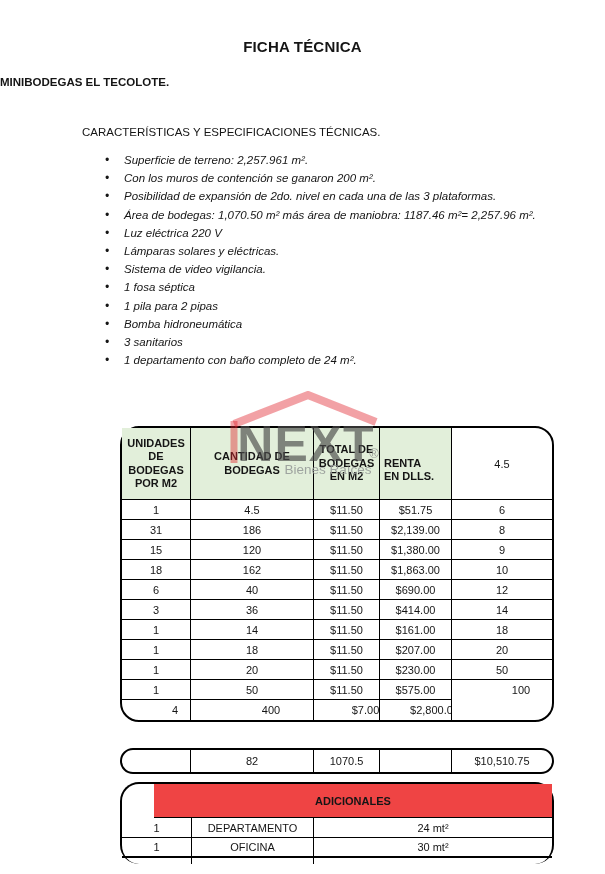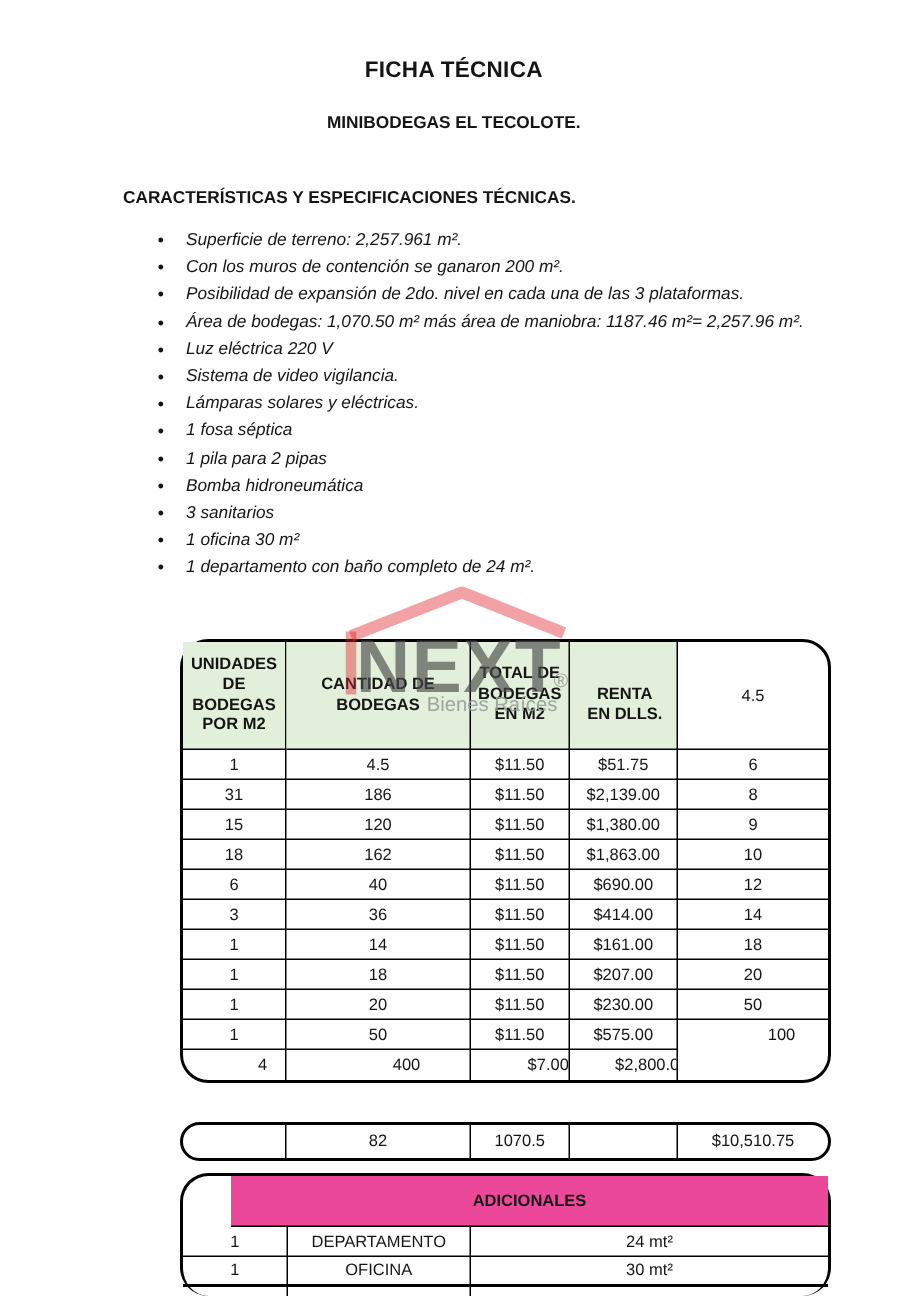--- a/index.html
+++ b/index.html
@@ -4,83 +4,82 @@
 <style>
   * { margin:0; padding:0; box-sizing:border-box; }
   html,body { background:#ffffff; }
   body { width:605px; height:874px; overflow:hidden;
          font-family:"Liberation Sans", sans-serif; color:#151515; }
   #page { position:relative; width:605px; height:874px; background:#fff; }
 
   .doc-title { position:absolute; top:38px; left:0; width:605px;
                text-align:center; font-size:15px; font-weight:bold; letter-spacing:.2px; }
   .doc-subtitle { position:absolute; top:76px; left:0; width:605px;
-                  text-align:center; font-size:11.5px; font-weight:bold; }
+                  text-align:left; font-size:11.5px; font-weight:bold; }
   .section-heading { position:absolute; top:126px; left:82px;
-                     font-size:11.5px; font-weight:bold; }
+                     font-size:11.5px; font-weight:normal; }
 
   ul.specs { position:absolute; top:151px; left:124px; width:450px; list-style:none;font-style:italic; }
   ul.specs li { position:relative; font-size:11.5px; line-height:18.2px; white-space:nowrap; }
   ul.specs li::before { content:"•"; position:absolute; left:-19px; top:0; font-size:12px; }
 
   
   .watermark { position:absolute; top:391px; left:224px; width:162px; height:92px; z-index:5; pointer-events:none; }
 
   
   .grid { position:absolute; display:grid; background:#fff0; font-size:11px; z-index:1;border-radius:19px; }
   .grid .cell { border-right:1px solid #000; border-bottom:1px solid #000;
                 display:flex; align-items:center; justify-content:center;
                 text-align:center; overflow:hidden; }
   .pricing { left:120px; top:426px; border:2px solid #000;
              grid-template-columns:69px 123px 66px 72px 100px;
              grid-template-rows:72px repeat(11, 20px); }
   .pricing .cell:nth-child(5n) { border-right:none; }
   .pricing .cell:nth-last-child(-n+5) { border-bottom:none;padding-left:38px; }
   .pricing .hd { background:#e2efda; font-weight:bold; line-height:13.5px; padding:0 2px; }
-  .pricing .hd.left-wrap { justify-content:flex-start; text-align:center;
+  .pricing .hd.left-wrap { justify-content:flex-start; text-align:left;
                            white-space:pre-wrap; padding-left:4px; }
 
   .totals { left:120px; top:748px; border:2px solid #000;
             grid-template-columns:69px 123px 66px 72px 100px;
             grid-template-rows:22px; }
   .totals .cell { border-bottom:none; }
   .totals .cell:nth-child(5n) { border-right:none; }
 
   .extras { left:120px; top:782px;
             border-left:2px solid #000; border-right:2px solid #000; border-top:2px solid #000;
             grid-template-columns:70px 122px 238px;
             grid-template-rows:34px 20px 20px 6px; }
-  .extras .title-cell { grid-column:1 / -1; background:#ec4899; font-weight:bold;
+  .extras .title-cell { grid-column:1 / -1; background:#ef4444; font-weight:bold;
                         border-bottom:1px solid #000; display:flex; align-items:center; justify-content:center;margin-left:32px; }
   .extras .cell.last-col { border-right:none; }
   .extras .cell.row-last { border-bottom:2px solid #000; }
   .extras .cell.stub { border-bottom:none; height:6px; }
 </style>
 </head>
 <body>
 
 <div id="page">
 
   <div class="doc-title">FICHA TÉCNICA</div>
   <div class="doc-subtitle">MINIBODEGAS EL TECOLOTE.</div>
   <div class="section-heading">CARACTERÍSTICAS Y ESPECIFICACIONES TÉCNICAS.</div>
 
   <ul class="specs">
       <li>Superficie de terreno: 2,257.961 m².</li>
       <li>Con los muros de contención se ganaron 200 m².</li>
       <li>Posibilidad de expansión de 2do. nivel en cada una de las 3 plataformas.</li>
       <li>Área de bodegas: 1,070.50 m² más área de maniobra: 1187.46 m²= 2,257.96 m².</li>
       <li>Luz eléctrica 220 V</li>
+      <li>Lámparas solares y eléctricas.</li>
       <li>Sistema de video vigilancia.</li>
-      <li>Lámparas solares y eléctricas.</li>
       <li>1 fosa séptica</li>
       <li>1 pila para 2 pipas</li>
       <li>Bomba hidroneumática</li>
       <li>3 sanitarios</li>
-      <li>1 oficina 30 m²</li>
       <li>1 departamento con baño completo de 24 m².</li>
     </ul>
 
   <svg class="watermark" viewBox="0 0 162 92" xmlns="http://www.w3.org/2000/svg">
     <g>
       <polyline points="10,33 84,4 152,31" fill="none" stroke="#e02028" stroke-opacity="0.42" stroke-width="8" stroke-linejoin="miter"></polyline>
       <line x1="10" y1="30" x2="10" y2="72" stroke="#e02028" stroke-opacity="0.42" stroke-width="7"></line>
     </g>
     <text x="82" y="70" text-anchor="middle" font-family="Liberation Sans, sans-serif" font-size="50" font-weight="bold" letter-spacing="1" fill="#4a4a4a" fill-opacity="0.66">NEXT</text>
     <text x="150" y="67" text-anchor="middle" font-family="Liberation Sans, sans-serif" font-size="13" fill="#8f918f" fill-opacity="0.85">®</text>

